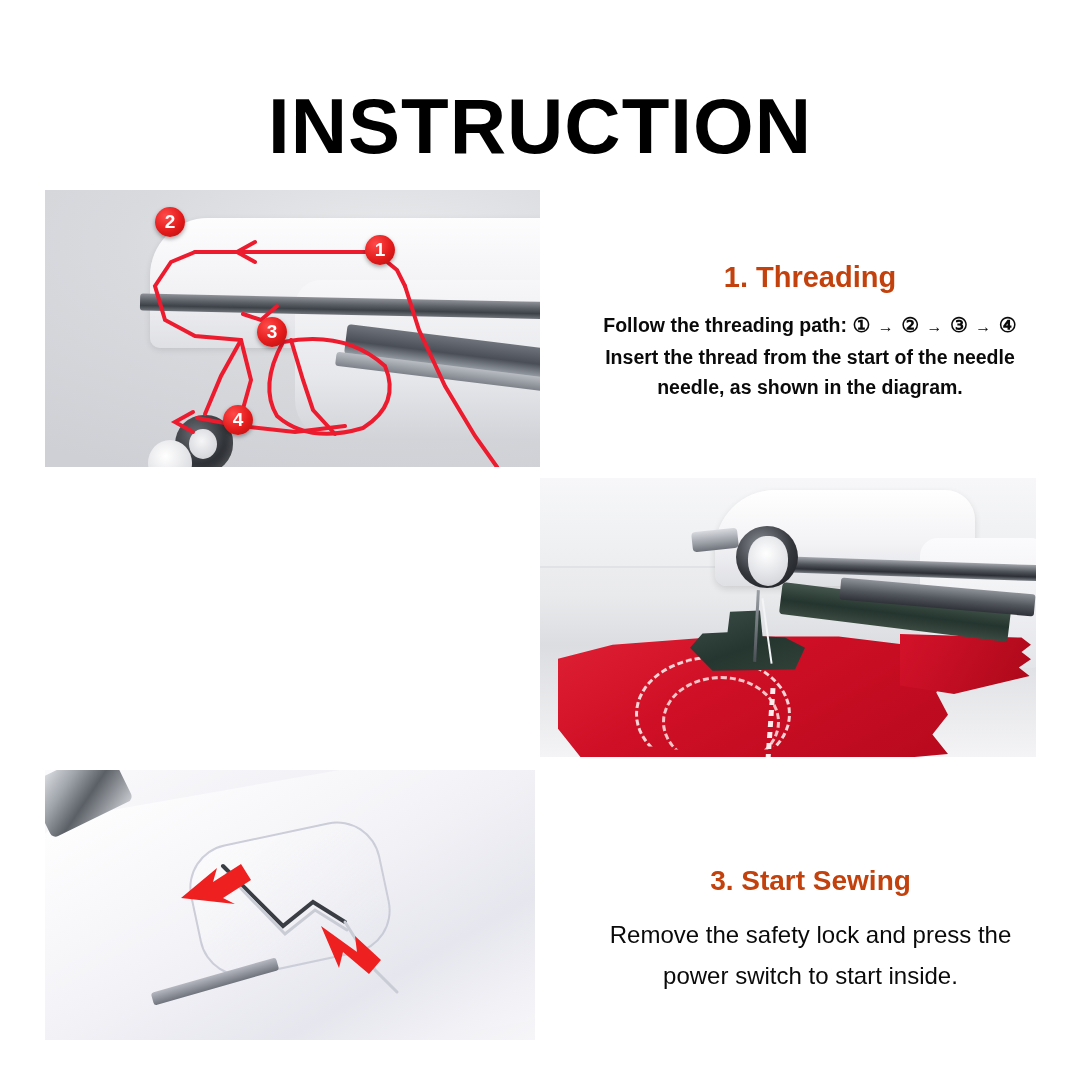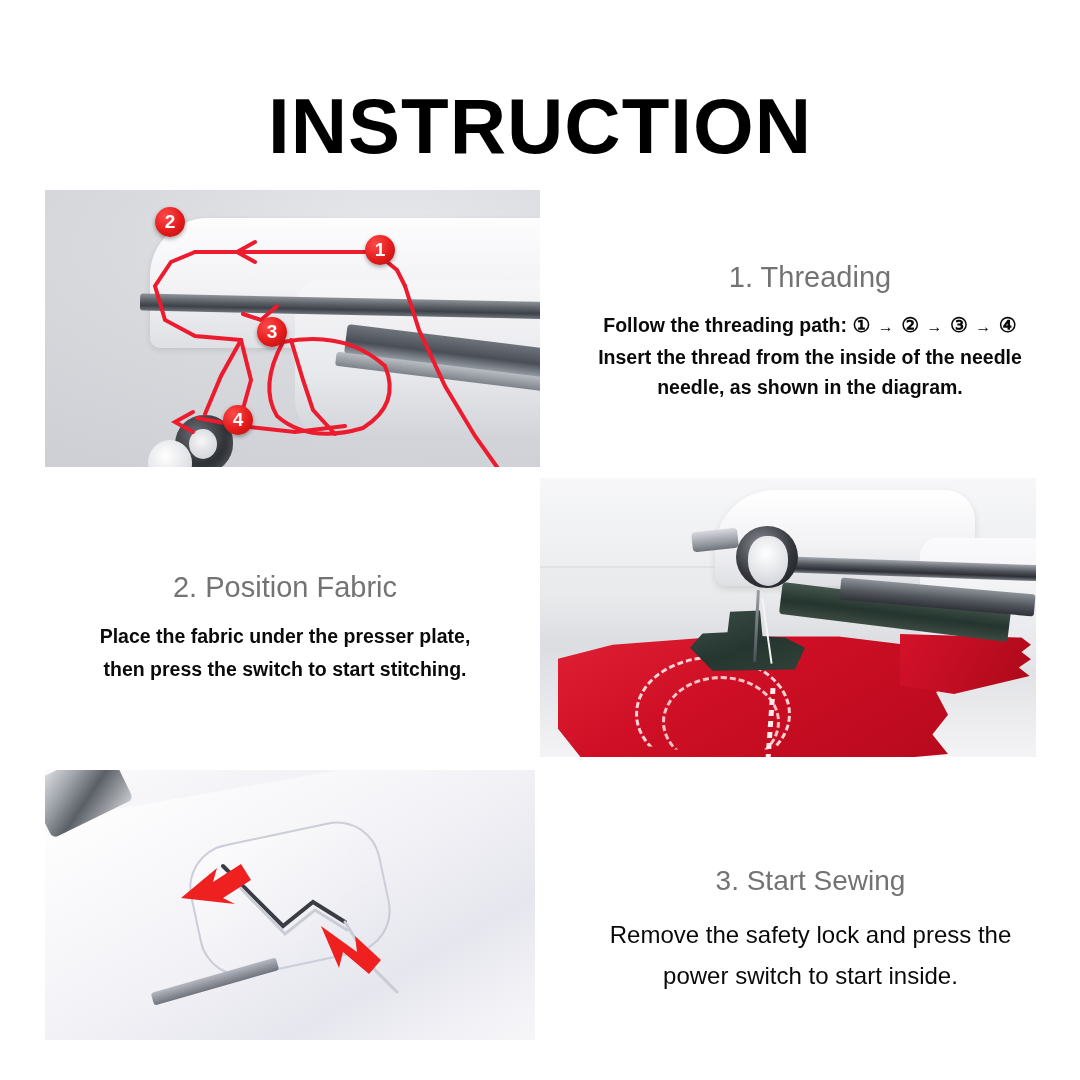--- a/index.html
+++ b/index.html
@@ -28,22 +28,22 @@
   
   .photo{
     position:absolute;
     overflow:hidden;
     background:#d4d5d9;
   }
 
   
   .textblock{position:absolute;text-align:center;}
   .step-head{
-    font-weight:normal;
-    color:#737373;
+    font-weight:bold;
+    color:#c2410c;
     margin:0 0 6px 0;
   }
   .step-body{margin:14px;color:#0a0a0a;}
   .tb-1 .step-head{font-size:29px;line-height:38px;}
   .tb-1 .step-body{font-size:19.5px;line-height:30px;font-weight:bold;}
   .tb-2 .step-head{font-size:29px;line-height:38px;}
   .tb-2 .step-body{font-size:19.5px;line-height:33px;font-weight:bold;}
   .tb-3 .step-head{font-size:28px;line-height:38px;}
   .tb-3 .step-body{font-size:24px;line-height:41px;font-weight:normal;}
   .circ{font-size:20px;}
@@ -288,32 +288,25 @@
       <div>
         <span>Follow the threading path:</span>
         <span class="circ">①</span>
         <span class="arw">→</span>
         <span class="circ">②</span>
         <span class="arw">→</span>
         <span class="circ">③</span>
         <span class="arw">→</span>
         <span class="circ">④</span>
       </div>
-      <div>Insert the thread from the inside of the needle</div>
+      <div>Insert the thread from the start of the needle</div>
       <div>needle, as shown in the diagram.</div>
     </div>
   </div>
 
-  <div class="textblock tb-2">
-    <div class="step-head">2. Position Fabric</div>
-    <div class="step-body">
-      <div>Place the fabric under the presser plate,</div>
-      <div>then press the switch to start stitching.</div>
-    </div>
-  </div>
 
   <div class="photo" id="photo-fabric">
     <div class="bg"></div>
     <div class="p2-wall"></div>
     <div class="p2-body"></div>
     <div class="p2-body-r"></div>
     <div class="p2-fabric"></div>
     <div class="p2-fabric-r"></div>
     <div class="p2-stitch1"></div>
     <div class="p2-stitch2"></div>

